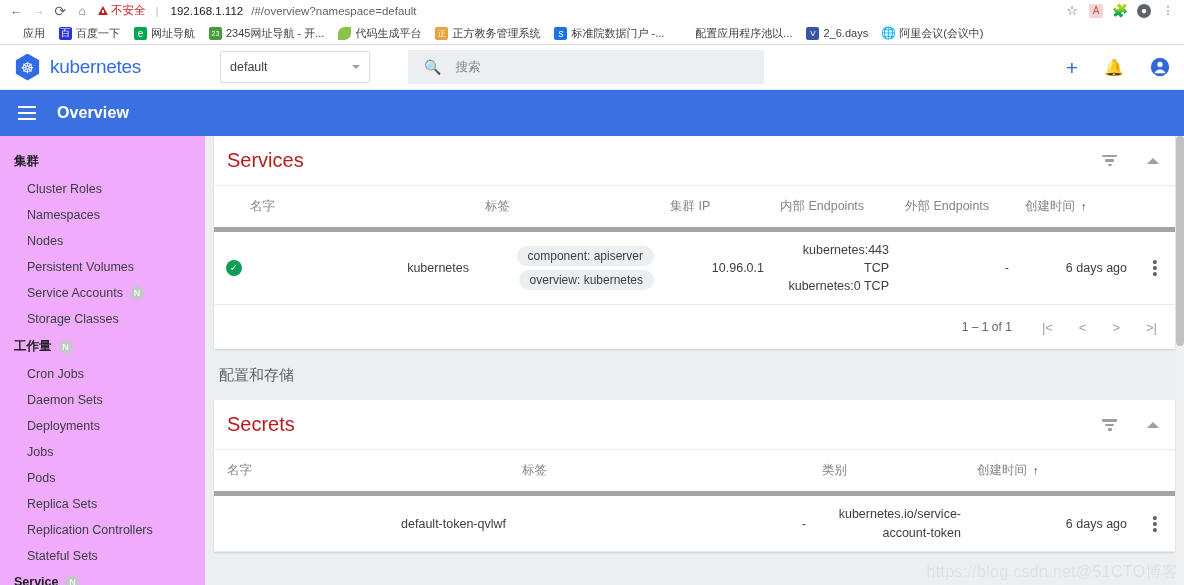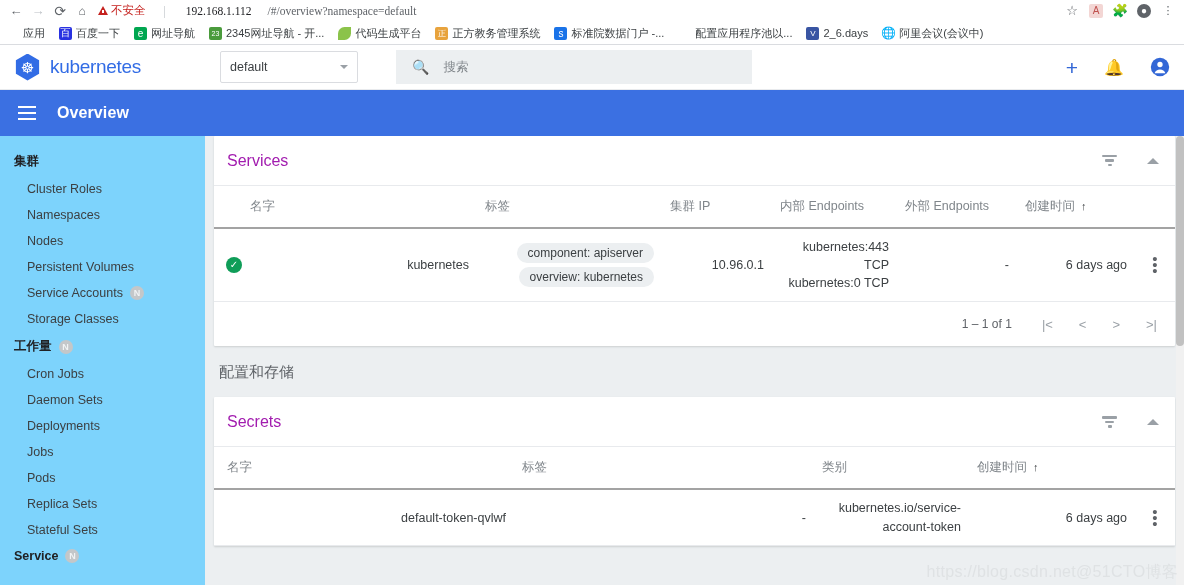--- a/index.html
+++ b/index.html
@@ -20,23 +20,23 @@
   .nav-btn {
     width: 20px; height: 20px;
     display: flex; align-items: center; justify-content: center;
     color: #5f6368; font-size: 13px; cursor: pointer;
     flex: 0 0 auto;
   }
   .nav-btn.disabled { color: #bdc1c6; }
   .omnibox {
     flex: 1 1 auto; height: 18px;
     display: flex; align-items: center;
-    margin: 0 6px 0 4px; gap: 16px;
+    margin: 0 6px 0 4px; gap: 8px;
     font-size: 11.5px; color: #202124;
-    overflow: hidden; white-space: nowrap; font-family: Liberation Serif, serif;
+    overflow: hidden; white-space: nowrap;
   }
   .insecure-warn {
     display: flex; align-items: center; gap: 3px;
     color: #c5221f; font-size: 11.5px;
   }
   .warn-tri {
     width: 0; height: 0;
     border-left: 5px solid transparent;
     border-right: 5px solid transparent;
     border-bottom: 9px solid #c5221f;
@@ -80,21 +80,21 @@
   }
   .logo-wrap { display: flex; align-items: center; gap: 9px; width: 192px; }
   .logo-mark {
     width: 27px; height: 27px; background: #326ce5;
     clip-path: polygon(50% 0%, 93% 25%, 93% 75%, 50% 100%, 7% 75%, 7% 25%);
     display: flex; align-items: center; justify-content: center;
     color: #fff; font-size: 15px; line-height: 1;
   }
   .logo-text { font-size: 19px; color: #326ce5; letter-spacing: -0.3px; }
   .ns-select {
-    width: 138px; height: 32px; border: 1px solid #dadce0; border-radius: 2px;
+    width: 150px; height: 32px; border: 1px solid #dadce0; border-radius: 2px;
     display: flex; align-items: center; justify-content: space-between;
     padding: 0 9px; font-size: 12.5px; color: #3c4043; cursor: pointer;
     background: #fff; margin-left: 14px;
   }
   .caret-dn { width: 0; height: 0; border-left: 4px solid transparent;
               border-right: 4px solid transparent; border-top: 4px solid #9aa0a6; }
   .searchbar {
     flex: 1 1 auto; height: 34px; background: #eceff1;
     display: flex; align-items: center; gap: 14px;
     padding: 0 16px; margin-left: 38px; margin-right: 20px;
@@ -114,21 +114,21 @@
   .burger { display: flex; flex-direction: column; gap: 4px; cursor: pointer; }
   .burger i { display: block; width: 18px; height: 2px; background: #fff; }
   .blue-title { font-size: 16px; font-weight: bold; letter-spacing: 0.1px; }
 
   
   .body-split { display: flex; height: calc(585px - 22px - 23px - 45px - 46px); }
 
   
   .sidebar {
     width: 205px; flex: 0 0 205px;
-    background: #7dd3fc; overflow: hidden; position: relative;
+    background: #f0abfc; overflow: hidden; position: relative;
     padding-top: 11px;
   }
   .side-group {
     font-size: 12.5px; font-weight: bold; color: #202124;
     padding: 6px 0 6px 14px; display: flex; align-items: center; gap: 7px;
   }
   .side-item {
     font-size: 12.5px; color: #3c4043;
     padding: 6px 0 6px 27px; cursor: pointer;
     display: flex; align-items: center; gap: 7px;
@@ -155,39 +155,39 @@
   .card {
     background: #fff; margin: 0 9px 0 9px;
     box-shadow: 0 1px 2px rgba(60,64,67,.18);
     border-radius: 1px;
   }
   .card-head {
     height: 50px; display: flex; align-items: center;
     padding: 0 16px 0 13px;
     border-bottom: 1px solid #e8eaed;
   }
-  .card-title { font-size: 16px; color: #a21caf; text-align: right; }
+  .card-title { font-size: 20px; color: #b91c1c; text-align: right; }
   .card-head-actions { margin-left: auto; display: flex; align-items: center; gap: 30px; }
   .filter-ico { cursor: pointer; display: flex; flex-direction: column;
                 align-items: center; gap: 2px; }
   .filter-ico i { display: block; background: #9aa0a6; height: 2.5px; border-radius: 1px; }
   .filter-ico i:nth-child(1) { width: 15px; }
   .filter-ico i:nth-child(2) { width: 9px; }
   .filter-ico i:nth-child(3) { width: 4px; }
   .chev-up {
     width: 0; height: 0; cursor: pointer;
     border-left: 6px solid transparent; border-right: 6px solid transparent;
     border-bottom: 6px solid #9aa0a6;
   }
 
   table.dt { width: 100%; border-collapse: collapse; table-layout: fixed; }
   table.dt th {
     font-size: 12.5px; font-weight: normal; color: #80868b;
     text-align: left; padding: 12px 8px; height: 36px;
-    border-bottom: 2px solid #a3a3a3;
+    border-bottom: 5px solid #a3a3a3;
     white-space: nowrap;
   }
   table.dt td {
     font-size: 12.5px; color: #3c4043; padding: 9px 8px;
     border-bottom: 1px solid #e8eaed; vertical-align: middle; text-align: right;
   }
   .sort-arrow { color: #3c4043; font-size: 11px; margin-left: 6px; }
   .status-ok {
     width: 16px; height: 16px; border-radius: 50%; background: #0f9d58;
     color: #fff; font-size: 10px; line-height: 16px; text-align: center;
@@ -382,20 +382,23 @@
       <span>Deployments</span>
     </div>
     <div class="side-item">
       <span>Jobs</span>
     </div>
     <div class="side-item">
       <span>Pods</span>
     </div>
     <div class="side-item">
       <span>Replica Sets</span>
+    </div>
+    <div class="side-item">
+      <span>Replication Controllers</span>
     </div>
     <div class="side-item">
       <span>Stateful Sets</span>
     </div>
 
     <div class="side-group">
       <span>Service</span>
       <span class="n-badge">N</span>
     </div>
   </nav>

